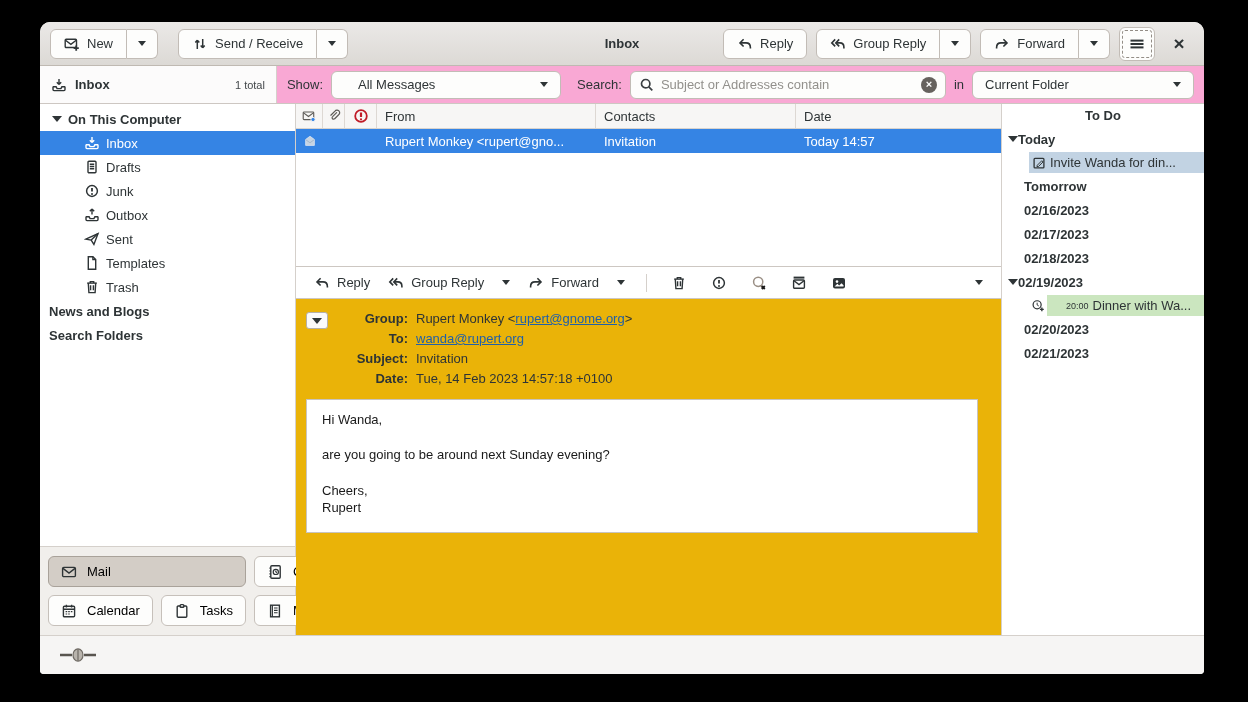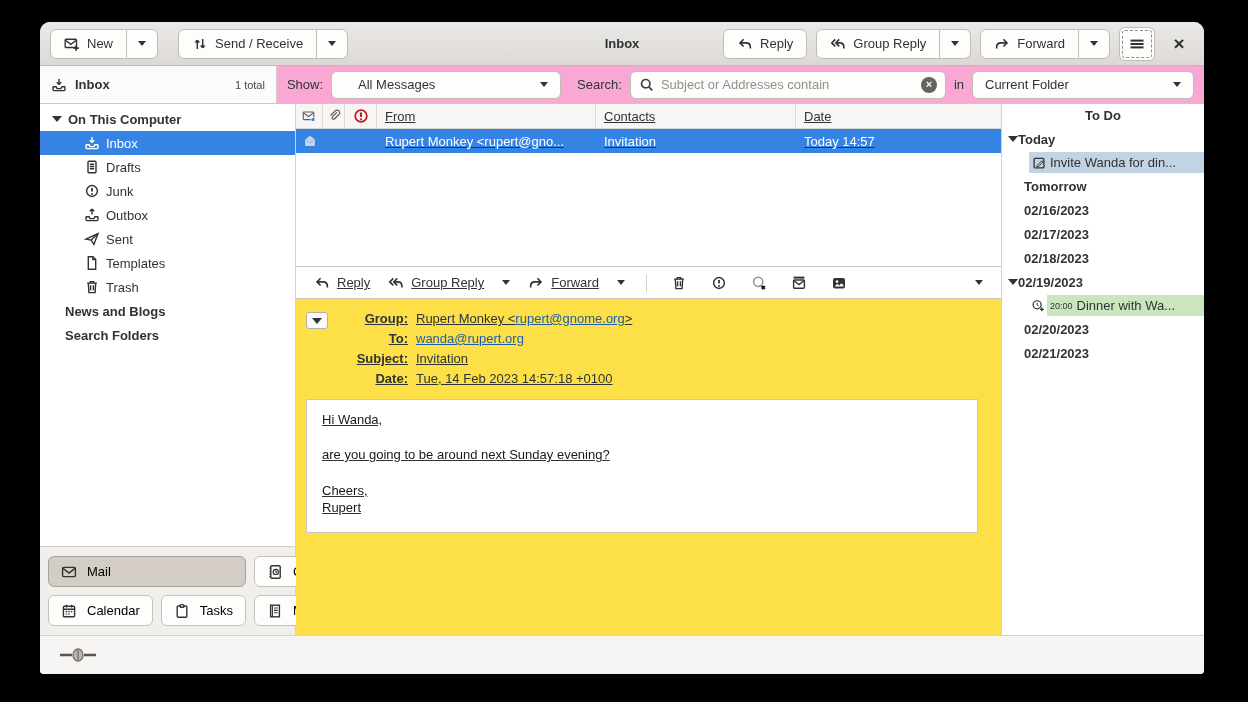--- a/index.html
+++ b/index.html
@@ -42,34 +42,34 @@
   .clear-chip{ width:16px; height:16px; border-radius:50%; background:#66625e; color:#fdfdfc; font-size:11px;
                display:flex; align-items:center; justify-content:center; line-height:1; font-weight:bold;}
 
   
   .content{ flex:1; display:flex; min-height:0; }
   .sidebar{ width:256px; border-right:1px solid #d5d0cb; display:flex; flex-direction:column; background:#fff;}
   .tree{ flex:1; padding-top:3px; font-size:13px; overflow:hidden;}
   .trow{ height:24px; display:flex; align-items:center; gap:6px; padding-left:12px; }
   .trow.root{ font-weight:bold; }
   .trow.child{ padding-left:44px; }
-  .trow.toplevel{ padding-left:25px; font-weight:bold;text-align:right; }
+  .trow.toplevel{ padding-left:9px; font-weight:bold;text-align:right; }
   .trow.selected{ background:#3584e4; color:#fff; }
   .exp{ width:0; height:0; border-left:5px solid transparent; border-right:5px solid transparent; border-top:6px solid #2e3436;}
   .icon16{ width:16px; height:16px; flex:0 0 16px; display:inline-block; }
   .icon14{ width:14px; height:14px; flex:0 0 14px; display:inline-block; }
 
   .switcher{ background:#f1efec; border-top:1px solid #d5d0cb; padding:9px 8px; display:grid;
              grid-template-columns:1fr 1fr 1fr; gap:8px; }
   .sw-btn{ height:31px; border:1px solid #c6c0ba; border-radius:6px; background:#fdfdfc; display:flex;
            align-items:center; gap:10px; padding:0 12px; font-size:13px;}
   .sw-btn.full{ grid-column:1 / span 2; }
   .sw-btn.active{ background:#d3cdc6; border-color:#a9a29a; }
 
-  .center{ flex:1; display:flex; flex-direction:column; min-width:0; background:#fde047;text-decoration:underline;}
+  .center{ flex:1; display:flex; flex-direction:column; min-width:0; background:#eab308;}
   .mlist{ flex:0 0 163px; display:flex; flex-direction:column; border-bottom:1px solid #cdc7c2;}
   .mlist-header{ flex:0 0 25px; display:flex; background:#f7f6f5; border-bottom:1px solid #d8d3ce; font-size:13px; align-items:stretch;}
   .hcell{ display:flex; align-items:center; border-right:1px solid #ddd8d3; padding:0 4px; }
   .hcell.text{ padding-left:8px; }
   .c-status{ width:27px; justify-content:center;}
   .c-clip{ width:22px; justify-content:center;}
   .c-flag{ width:32px; justify-content:center;}
   .c-from{ width:219px; }
   .c-subject{ width:200px; }
   .c-date{ flex:1; border-right:none; }
@@ -98,21 +98,21 @@
 
   .todo{ width:203px; border-left:1px solid #d5d0cb; background:#fff; font-size:13px; display:flex; flex-direction:column;}
   .todo-title{ height:23px; display:flex; align-items:center; justify-content:center; font-weight:bold; }
   .todo-row{ height:24px; display:flex; align-items:center; }
   .todo-group{ font-weight:bold; padding-left:22px; gap:0;}
   .todo-group.expanded{ padding-left:6px; }
   .todo-item{ padding-left:27px; height:23px; }
   .todo-chip{ display:flex; align-items:center; gap:4px; flex:1; height:21px; padding:0 3px; overflow:hidden; white-space:nowrap;}
   .chip-blue{ background:#c2d3e3; }
   .chip-green{ background:#cbe6bf; margin-left:17px;}
-  .todo-time{ font-size:9px; color:#2e3436; }
+  .todo-time{ font-size:9px; color:#2e3436;margin-left:16px; }
 
   
   .statusbar{ flex:0 0 39px; background:#f6f5f4; border-top:1px solid #d5d0cb; display:flex; align-items:center; padding:0 20px;}
 
   svg{ display:block; }
 </style>
 </head>
 <body>
 
 <div class="window">

